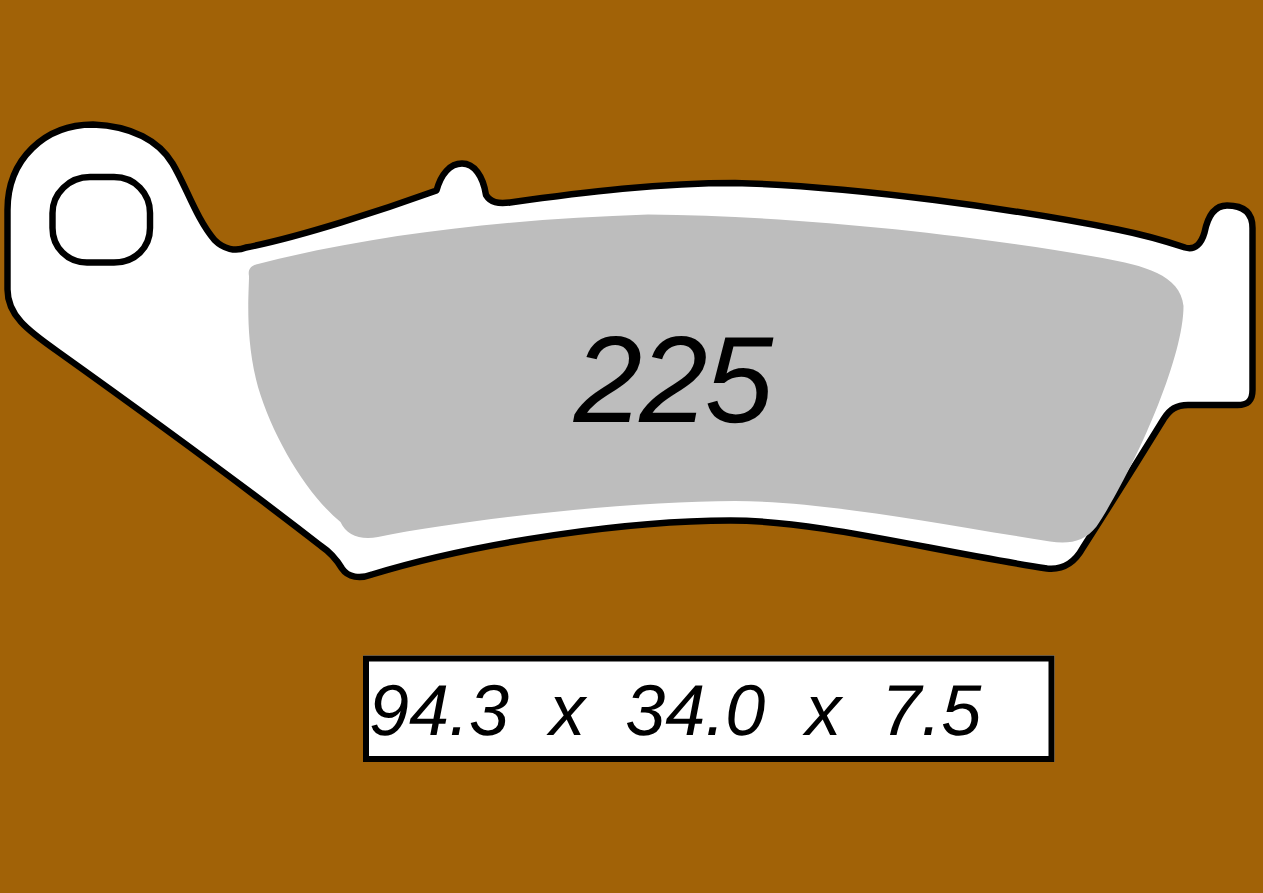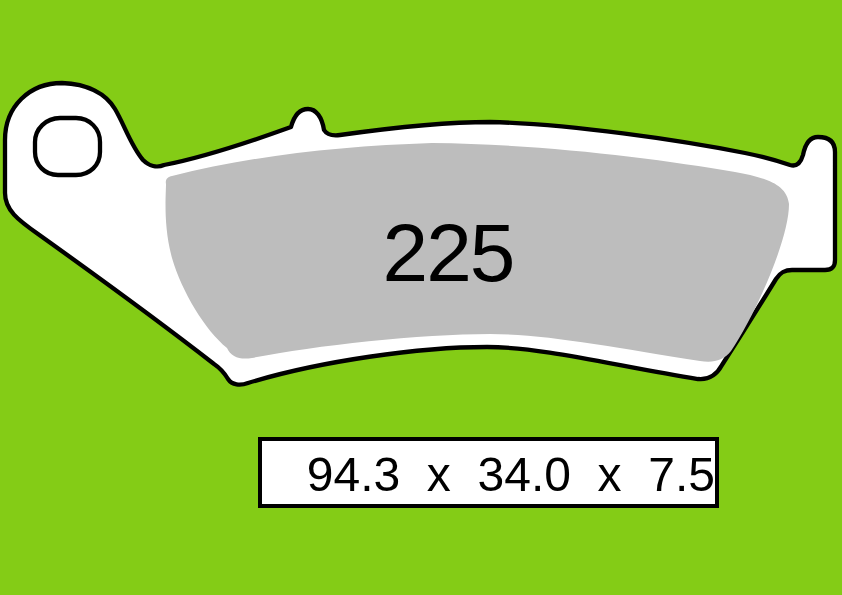--- a/index.html
+++ b/index.html
@@ -8,21 +8,22 @@
     background: #ffffff;
     width: 842px;
     height: 595px;
     overflow: hidden;
     font-family: "Liberation Sans", "DejaVu Sans", sans-serif;
   }
   .canvas {
     position: relative;
     width: 842px;
     height: 595px;
-    background: #84cc16;
+    background: #a16207;
+    font-style: italic;
   }
   .drawing {
     position: absolute;
     left: 0;
     top: 0;
   }
   .pad-outline {
     fill: #ffffff;
     stroke: #000000;
     stroke-width: 4.3;
@@ -40,30 +41,30 @@
   }
   .part-number {
     fill: #000000;
     font-family: "Liberation Sans", "DejaVu Sans", sans-serif;
     font-size: 82px;
     letter-spacing: -2px;
     text-anchor: middle;
   }
   .dim-box {
     position: absolute;
-    left: 258px;
+    left: 242px;
     top: 437px;
     width: 461px;
     height: 71px;
     box-sizing: border-box;
     border: 4px solid #000000;
     background: #ffffff;
     display: flex;
     align-items: center;
-    justify-content: flex-end;
+    justify-content: flex-start;
   }
   .dim-text {
     font-family: "Liberation Sans", "DejaVu Sans", sans-serif;
     font-size: 48px;
     color: #000000;
     white-space: pre;
     padding-top: 4px;
   }
 </style>
 </head>

